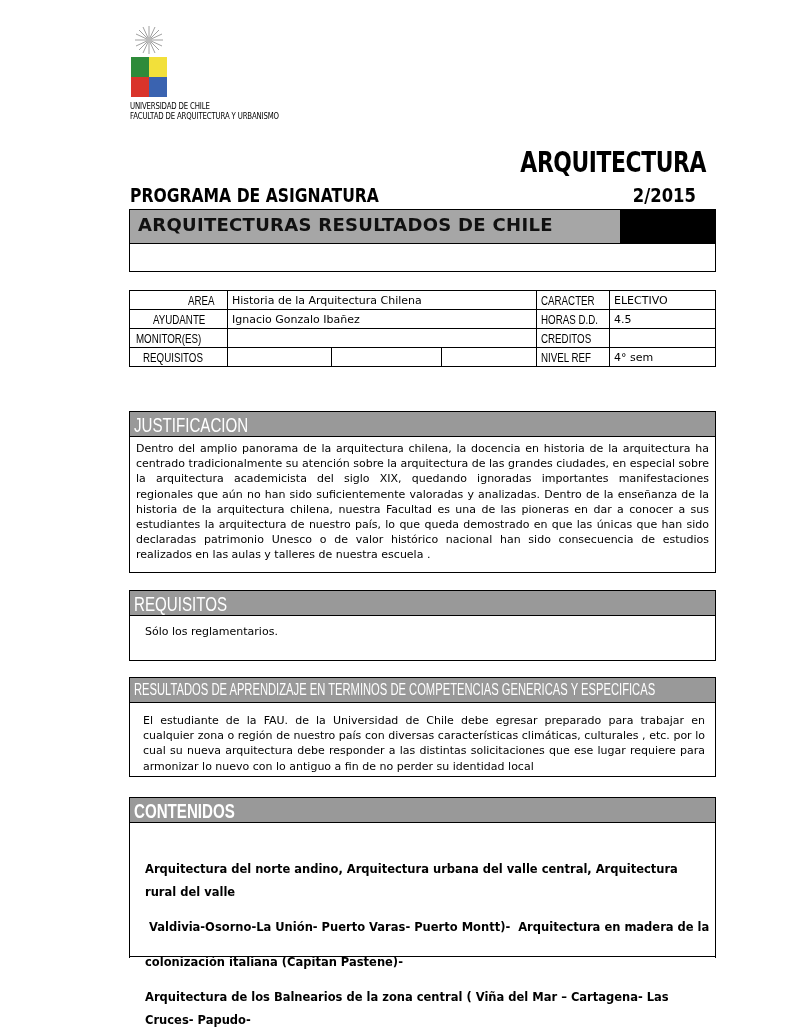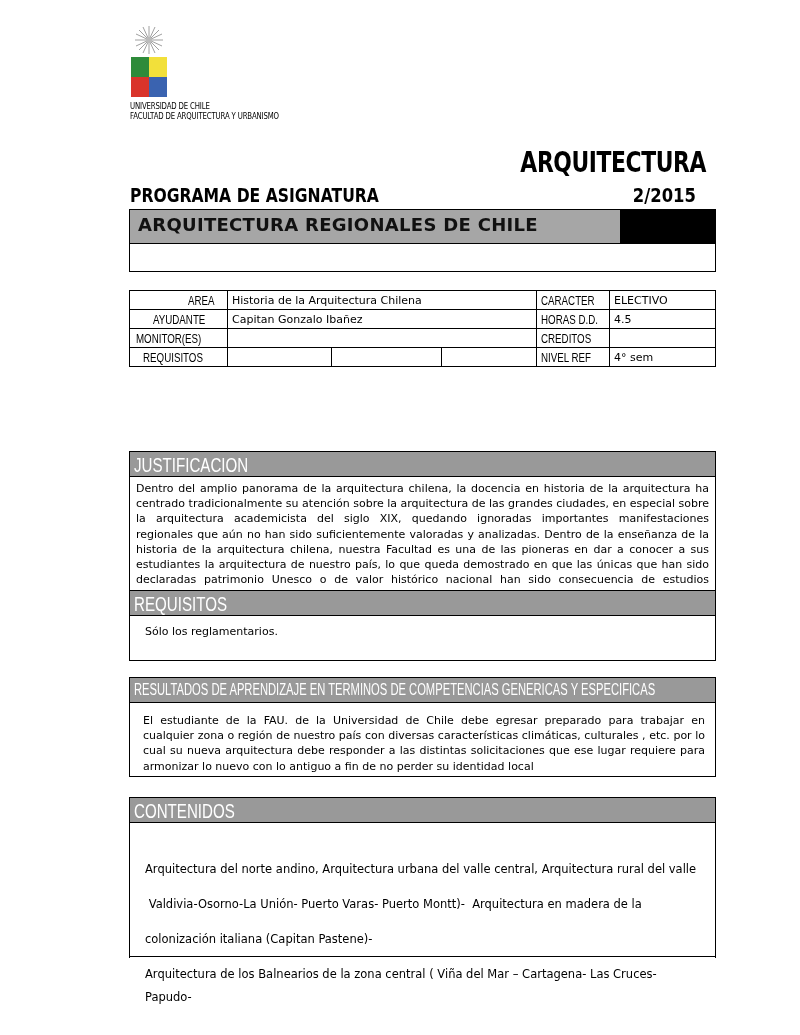--- a/index.html
+++ b/index.html
@@ -79,21 +79,21 @@
   <div>UNIVERSIDAD DE CHILE</div>
   <div>FACULTAD DE ARQUITECTURA Y URBANISMO</div>
 </div>
 
 <div class="abs bigtitle">ARQUITECTURA</div>
 <div class="abs prog">PROGRAMA DE ASIGNATURA</div>
 <div class="abs sem">2/2015</div>
 
 <div class="abs course">
   <div class="gray">
-    <span class="name">ARQUITECTURA REGIONALES DE CHILE</span>
+    <span class="name">ARQUITECTURAS RESULTADOS DE CHILE</span>
   </div>
   <div class="black"></div>
 </div>
 
 <table class="info">
   <colgroup>
     <col style="width:98px">
       <col style="width:104px">
       <col style="width:110px">
       <col style="width:95px">
@@ -102,63 +102,63 @@
   </colgroup>
   <tbody>
       <tr>
     <td class="lbl"><span class="lblt">AREA</span></td>
     <td colspan="3">Historia de la Arquitectura Chilena</td>
     <td class="lbl"><span class="lblt">CARACTER</span></td>
     <td>ELECTIVO</td>
   </tr>
   <tr>
     <td class="lbl"><span class="lblt">AYUDANTE</span></td>
-    <td colspan="3">Capitan Gonzalo Ibañez</td>
+    <td colspan="3">Ignacio Gonzalo Ibañez</td>
     <td class="lbl"><span class="lblt">HORAS D.D.</span></td>
     <td>4.5</td>
   </tr>
   <tr>
     <td class="lbl"><span class="lblt">MONITOR(ES)</span></td>
     <td colspan="3"></td>
     <td class="lbl"><span class="lblt">CREDITOS</span></td>
     <td></td>
   </tr>
   <tr>
     <td class="lbl"><span class="lblt">REQUISITOS</span></td>
     <td></td>
     <td></td>
     <td></td>
     <td class="lbl"><span class="lblt">NIVEL REF</span></td>
     <td>4° sem</td>
   </tr>
 </tbody>
   </table>
 
-<div class="sec" style="top:411px; height:160px;margin-top:40px;">
+<div class="sec" style="top:411px; height:160px;">
   <div class="hdr">
     <span>JUSTIFICACION</span>
   </div>
   <div class="body">Dentro del amplio panorama de la arquitectura chilena, la docencia en historia de la arquitectura ha centrado tradicionalmente su atención sobre la arquitectura de las grandes ciudades, en especial sobre la arquitectura academicista del siglo XIX, quedando ignoradas importantes manifestaciones regionales que aún no han sido suficientemente valoradas y analizadas. Dentro de la enseñanza de la historia de la arquitectura chilena, nuestra Facultad es una de las pioneras en dar a conocer a sus estudiantes la arquitectura de nuestro país, lo que queda demostrado en que las únicas que han sido declaradas patrimonio Unesco o de valor histórico nacional han sido consecuencia de estudios realizados en las aulas y talleres de nuestra escuela .</div>
 </div>
 
 <div class="sec" style="top:590px; height:69px;">
   <div class="hdr">
     <span>REQUISITOS</span>
   </div>
   <div class="body" style="padding-left:15px; padding-top:8px;">Sólo los reglamentarios.</div>
 </div>
 
 <div class="sec" style="top:677px; height:98px;">
   <div class="hdr small">
     <span>RESULTADOS DE APRENDIZAJE EN TERMINOS DE COMPETENCIAS GENERICAS Y ESPECIFICAS</span>
   </div>
   <div class="body" style="padding-left:13px; padding-right:10px; padding-top:10px;">El estudiante de la FAU. de la Universidad de Chile debe egresar preparado para trabajar en cualquier zona o región de nuestro país con diversas características climáticas, culturales , etc. por lo cual su nueva arquitectura debe responder a las distintas solicitaciones que ese lugar requiere para armonizar lo nuevo con lo antiguo a fin de no perder su identidad local</div>
 </div>
 
-<div class="sec" style="top:797px; height:160px; border-bottom:none;">
+<div class="sec" style="top:797px; height:160px; border-bottom:none;font-weight:bold;">
   <div class="hdr">
     <span>CONTENIDOS</span>
   </div>
   <div class="cont-body">
     <p>Arquitectura del norte andino, Arquitectura urbana del valle central, Arquitectura rural del valle</p>
     <p style="white-space:pre;"> Valdivia-Osorno-La Unión- Puerto Varas- Puerto Montt)-  Arquitectura en madera de la</p>
     <p>colonización italiana (Capitan Pastene)-</p>
     <p>Arquitectura de los Balnearios de la zona central ( Viña del Mar – Cartagena- Las Cruces- Papudo-</p>
   </div>
 </div>

